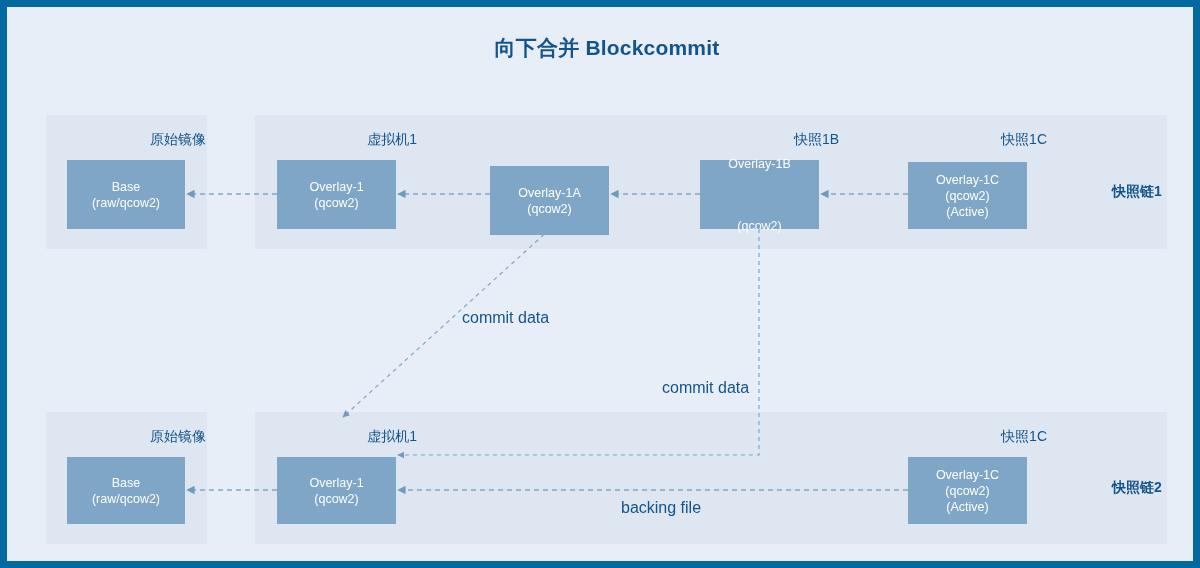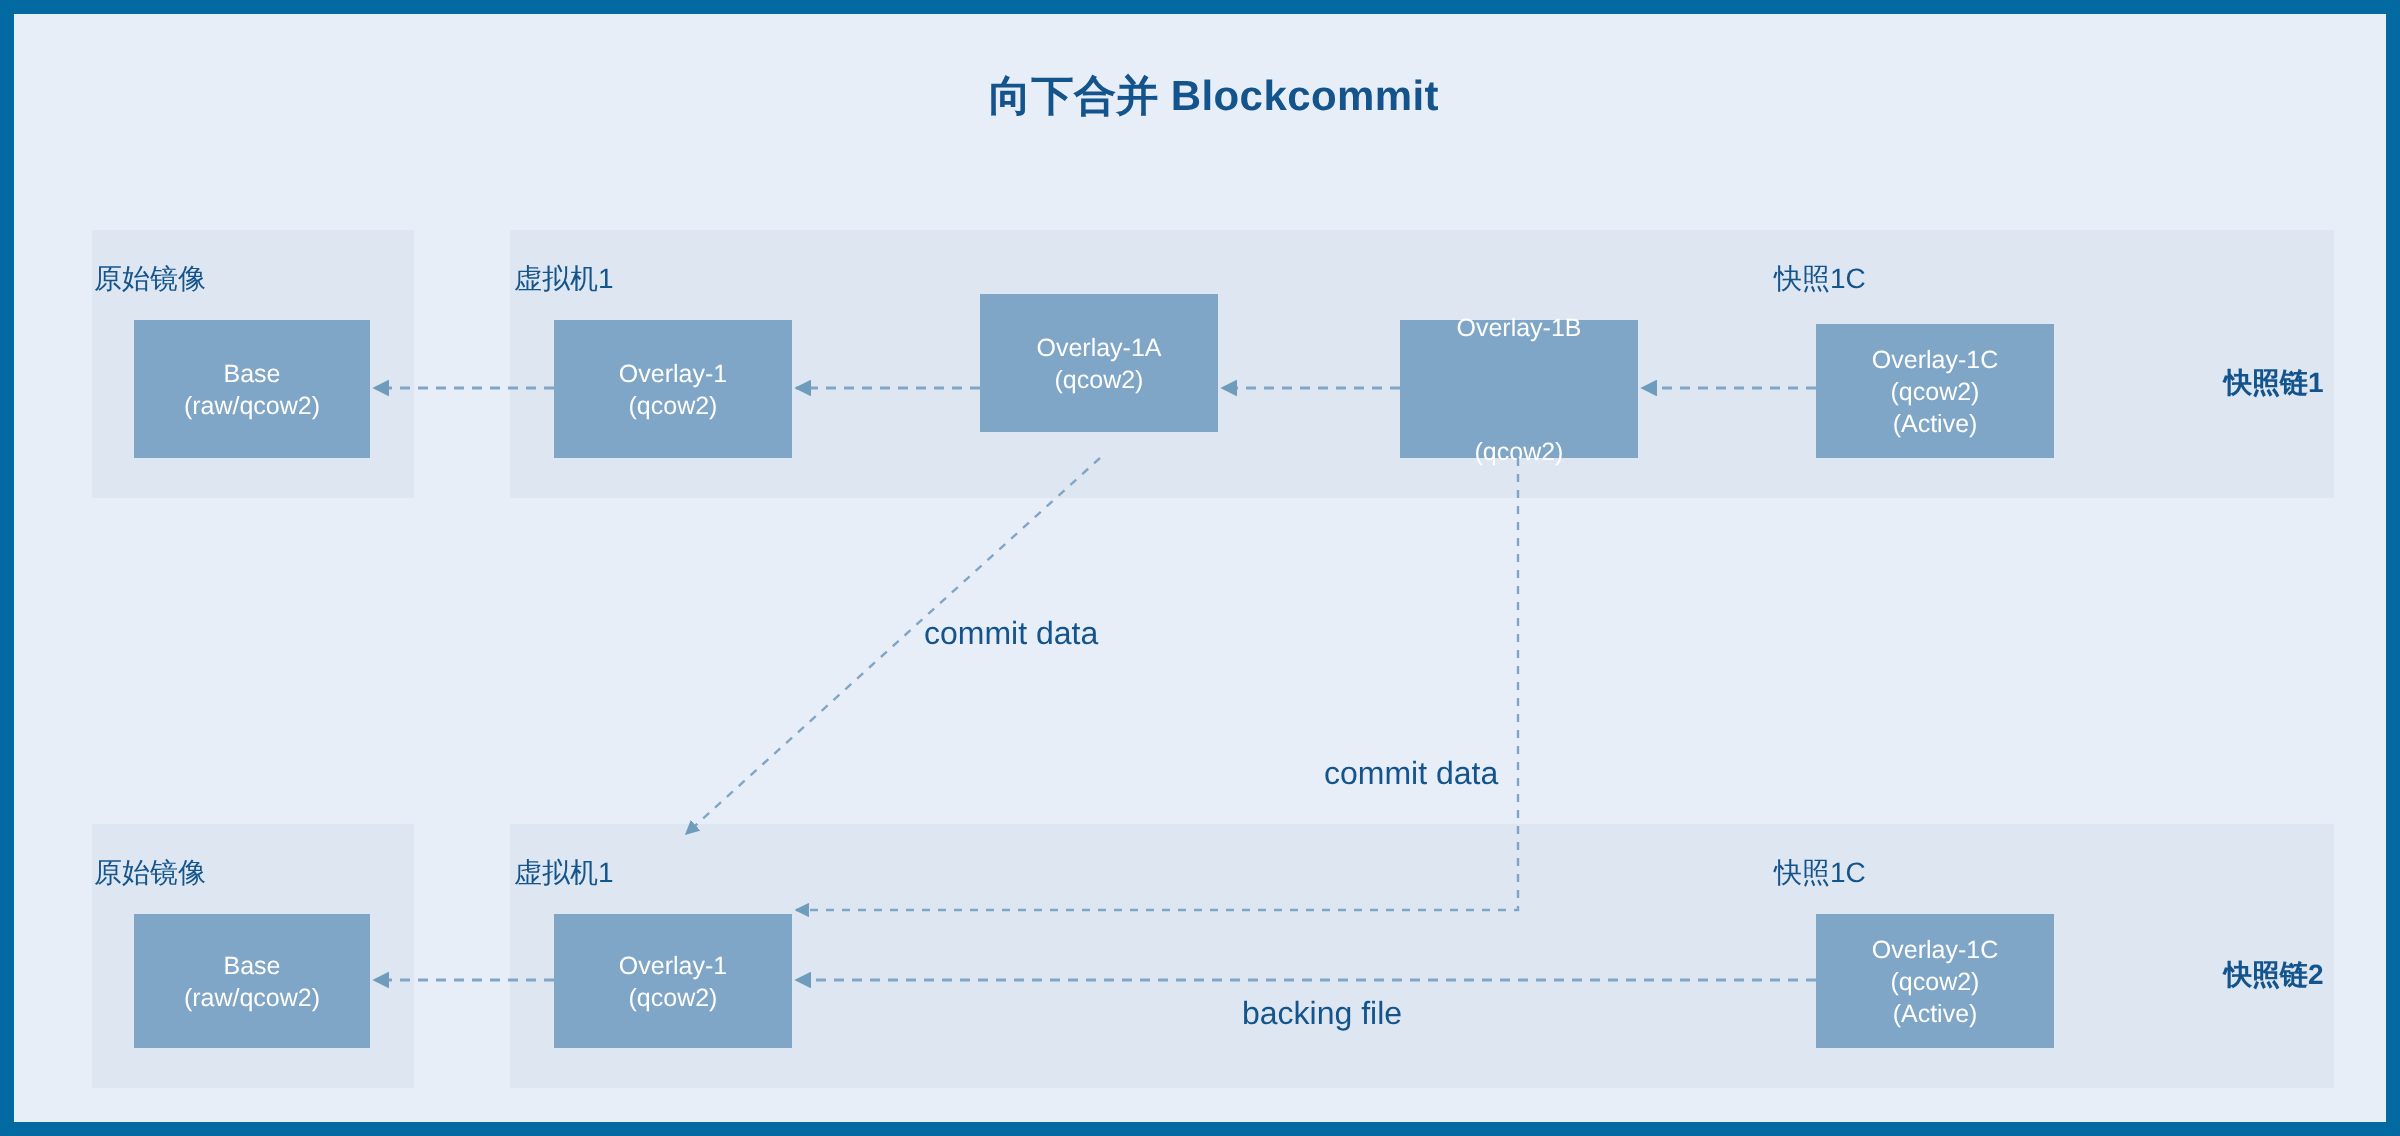--- a/index.html
+++ b/index.html
@@ -45,21 +45,21 @@
     background: #dde6f1;
   }
 
   .panel-img-top   { left: 39px;  top: 108px; width: 161px; height: 134px; }
   .panel-chain-top { left: 248px; top: 108px; width: 912px; height: 134px; }
   .panel-img-bot   { left: 39px;  top: 405px; width: 161px; height: 132px; }
   .panel-chain-bot { left: 248px; top: 405px; width: 912px; height: 132px; }
 
   .cap {
     position: absolute;
-    text-align: left;
+    text-align: right;
     font-size: 14px;
     color: #14548c;
     white-space: nowrap;
   }
 
   .node {
     position: absolute;
     background: #7fa6c6;
     color: #ffffff;
     font-size: 12.5px;
@@ -105,25 +105,26 @@
     <span>Base</span>
     <span>(raw/qcow2)</span>
   </div>
 
   <div class="cap" style="left:250px; top:124px; width:160px;">虚拟机1</div>
   <div class="node" style="left:270px; top:153px; width:119px; height:69px;">
     <span>Overlay-1</span>
     <span>(qcow2)</span>
   </div>
 
-  <div class="node" style="left:483px; top:140px; width:119px; height:69px;">
+  <div class="node" style="left:483px; top:159px; width:119px; height:69px;">
     <span>Overlay-1A</span>
     <span>(qcow2)</span>
   </div>
 
+  <div class="cap" style="left:672px; top:124px; width:160px;">快照1B</div>
   <div class="node" style="left:693px; top:153px; width:119px; height:69px;gap:46px;">
     <span>Overlay-1B</span>
     <span>(qcow2)</span>
   </div>
 
   <div class="cap" style="left:880px; top:124px; width:160px;">快照1C</div>
   <div class="node" style="left:901px; top:155px; width:119px; height:67px;">
     <span>Overlay-1C</span>
     <span>(qcow2)</span>
     <span>(Active)</span>

